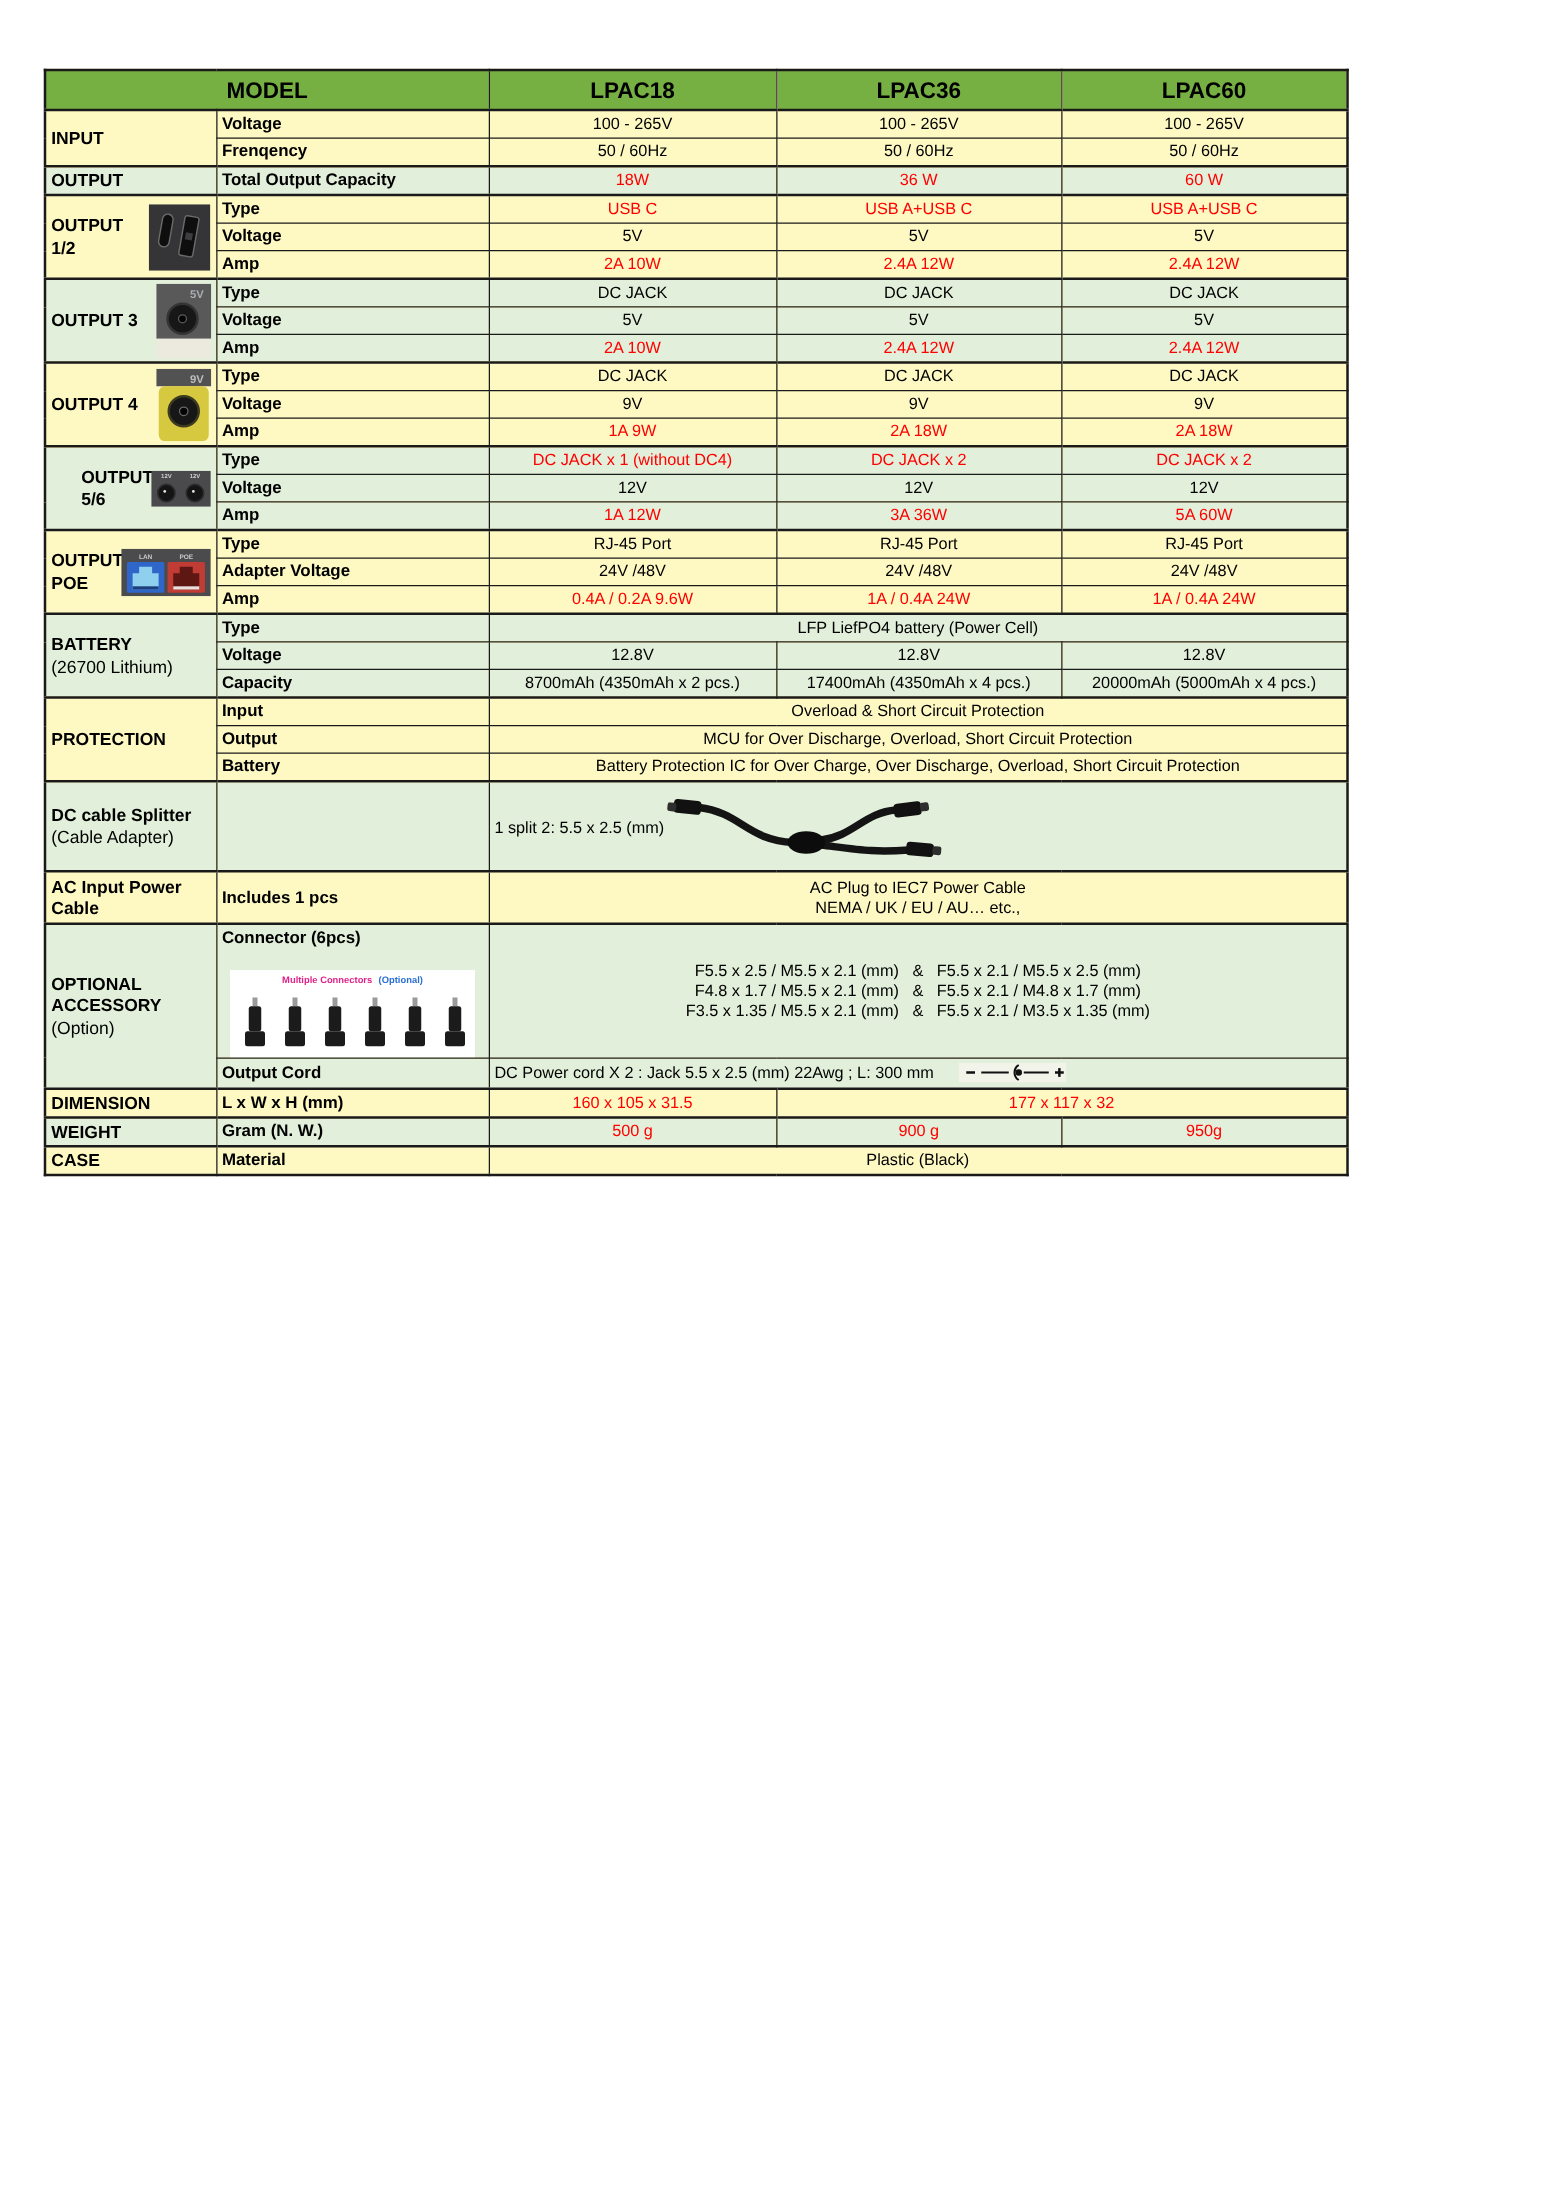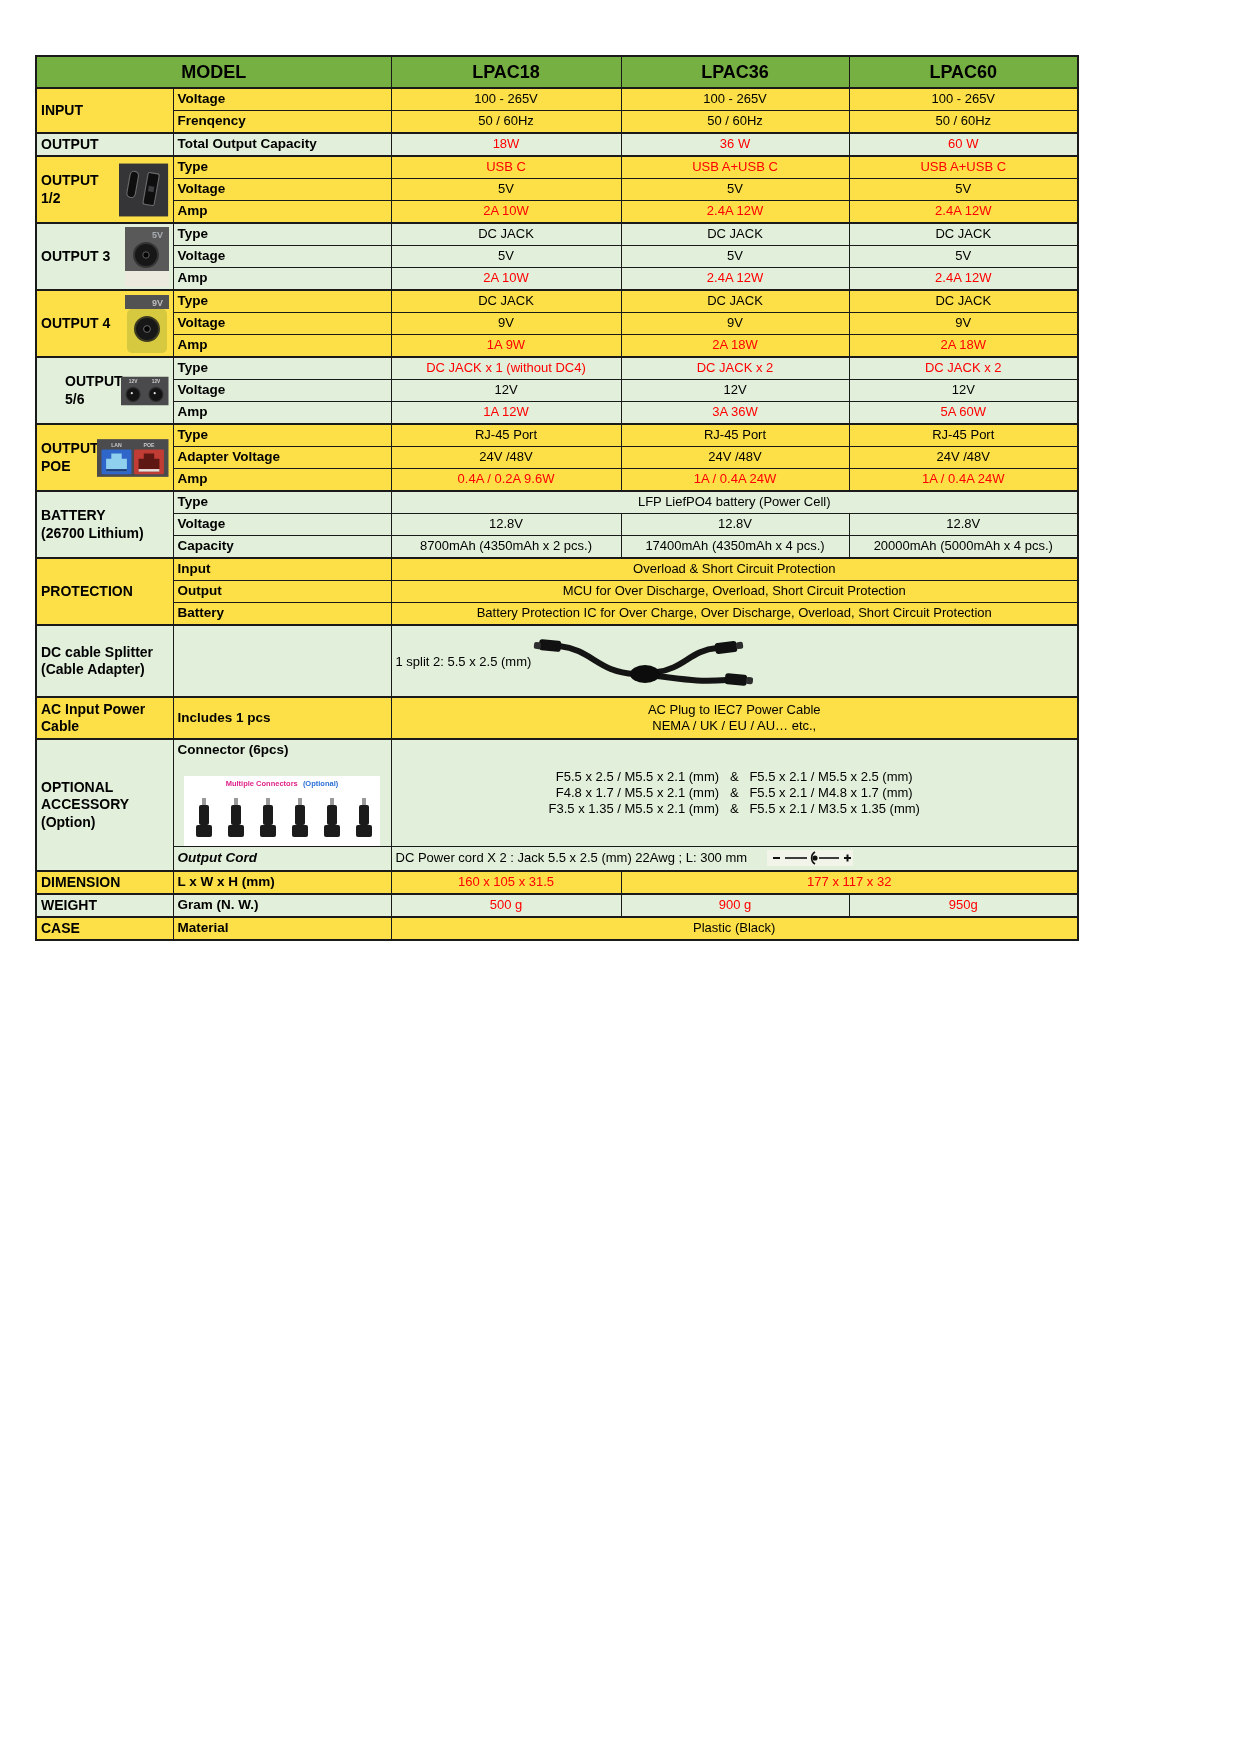--- a/index.html
+++ b/index.html
@@ -1,39 +1,39 @@
 <!DOCTYPE html>
 <html><head>
 <meta charset="utf-8">
 <style>
   html,body{margin:0;padding:0;}
   body{width:1241px;height:1754px;background:#ffffff;font-family:"Liberation Sans",sans-serif;color:#000;}
   .page{position:relative;width:1241px;height:1754px;background:#fff;overflow:hidden;}
 
   table.spec{position:absolute;left:35px;top:55px;width:1042px;border-collapse:collapse;table-layout:fixed;
-             background:#fde047;border:2px solid #1a1a1a;}
+             background:#fef9c3;border:2px solid #1a1a1a;}
   col.c-cat{width:137px;} col.c-sub{width:218px;} col.c-18{width:230px;} col.c-36{width:228px;} col.c-60{width:229px;}
 
   th,td{border:1px solid #1a1a1a;padding:0 4px;height:21px;font-size:13px;line-height:1.25;
         overflow:hidden;vertical-align:middle;}
   thead th{background:#76B043;font-size:18px;font-weight:bold;height:30px;text-align:center;
            border-bottom:2px solid #1a1a1a;}
   tr.sec > th, tr.sec > td{border-top:2px solid #1a1a1a;}
   tr.tint > th, tr.tint > td{background:#E2EFDA;}
 
   th.cat{text-align:left;font-weight:bold;font-size:14px;}
   th.sub{text-align:left;font-weight:bold;font-size:13.5px;}
   th.sub-top{vertical-align:top;padding-top:2px;}
   td.v{text-align:center;}
   .r{color:#FF0000;}
   .pre{white-space:pre-wrap;}
 
   .cat-flex{display:flex;align-items:center;justify-content:space-between;gap:2px;}
   .cat-stack{display:flex;flex-direction:column;}
-  .cat-sub{font-weight:bold;font-size:14px;}
+  .cat-sub{font-weight:normal;font-size:14px;}
 
   .split-cell{display:flex;flex-direction:row;align-items:center;justify-content:flex-start;padding-top:2px;}
   .cord-flex{display:flex;align-items:center;justify-content:flex-start;gap:20px;}
   .conn-img-wrap{display:flex;justify-content:center;margin-top:17px;}
 
   svg text{font-family:"Liberation Sans",sans-serif;}
 </style>
 </head>
 <body>
 
@@ -362,21 +362,21 @@
           </svg>
         </div>
       </th>
       <td class="v" colspan="3">
         <div class="pre">F5.5 x 2.5 / M5.5 x 2.1 (mm)   &amp;   F5.5 x 2.1 / M5.5 x 2.5 (mm)</div>
         <div class="pre">F4.8 x 1.7 / M5.5 x 2.1 (mm)   &amp;   F5.5 x 2.1 / M4.8 x 1.7 (mm)</div>
         <div class="pre">F3.5 x 1.35 / M5.5 x 2.1 (mm)   &amp;   F5.5 x 2.1 / M3.5 x 1.35 (mm)</div>
       </td>
     </tr>
     <tr class="tint">
-      <th class="sub" style="height:23px;font-style:italic;">Output Cord</th>
+      <th class="sub" style="height:23px;">Output Cord</th>
       <td class="v" colspan="3">
         <div class="cord-flex">
           <span>DC Power cord X 2 : Jack 5.5 x 2.5 (mm) 22Awg ; L: 300 mm</span>
           <svg width="86" height="16" viewBox="0 0 86 16">
             <rect x="0" y="0" width="86" height="16" fill="#f2f4ea"></rect>
             <rect x="6" y="7" width="7" height="2" fill="#111"></rect>
             <rect x="18" y="7.2" width="22" height="1.6" fill="#111"></rect>
             <path d="M48 2 A 7 7 0 0 0 48 14" fill="none" stroke="#111" stroke-width="1.6"></path>
             <circle cx="48" cy="8" r="2.6" fill="#111"></circle>
             <rect x="52" y="7.2" width="20" height="1.6" fill="#111"></rect>

